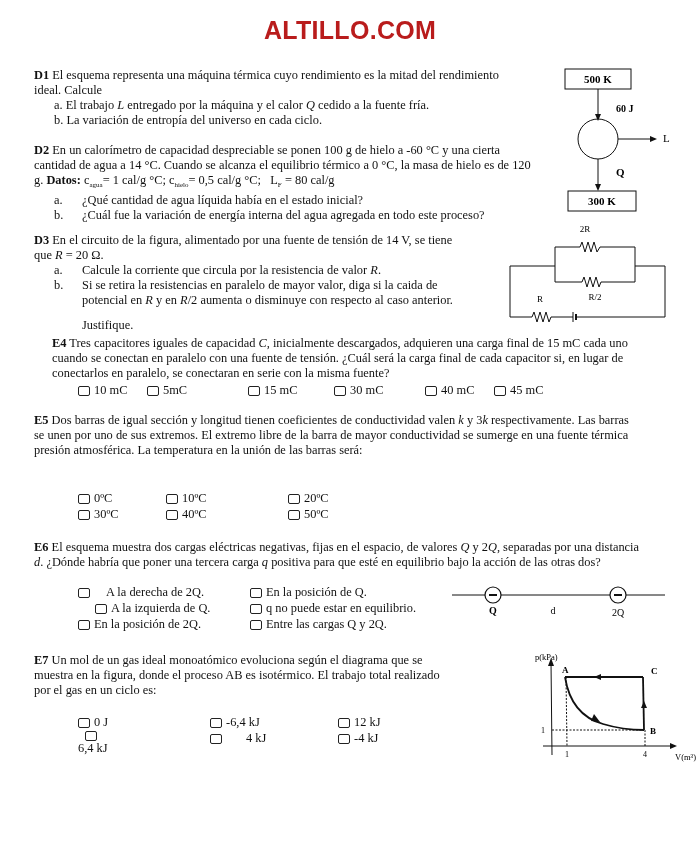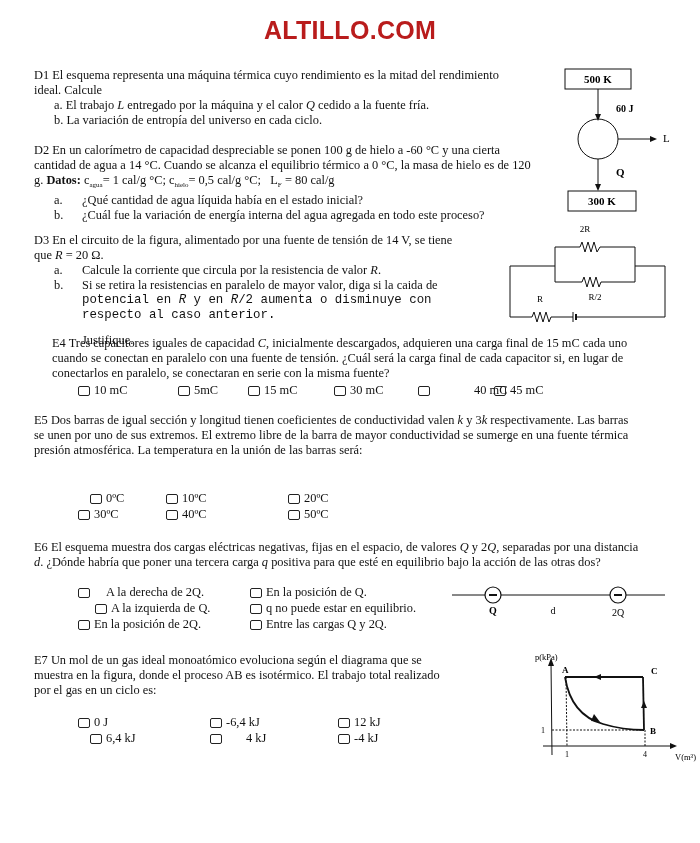--- a/index.html
+++ b/index.html
@@ -1,20 +1,20 @@
 <!DOCTYPE html>
 <html><head>
 <meta charset="utf-8">
 <style>
   html, body { margin: 0; padding: 0; background: #ffffff; }
   body { width: 700px; height: 843px; position: relative; overflow: hidden; color: #111; font-family: "Liberation Serif", serif; }
   .abs { position: absolute; }
   .site-title { left: 0; width: 700px; top: 16px; text-align: center; font-family: "Liberation Sans", sans-serif; font-weight: bold; font-size: 25px; letter-spacing: 0.3px; color: #b91c1c; }
   .q { font-size: 12.4px; line-height: 15px; }
-  .q .num { font-weight: normal; }
+  .q .num { font-weight: bold; }
   .q p { margin: 0; }
   .sub { padding-left: 20px; }
   .sub2 { padding-left: 20px; display: flex; }
   .sub2 .lbl { width: 28px; flex: none; }
   .opt { display: inline-flex; align-items: center; font-size: 12.4px; white-space: nowrap; }
   .box { display: inline-block; width: 10px; height: 8px; border: 1px solid #222; border-radius: 2px; margin-right: 4px; }
   i { font-style: italic; }
   sub.tiny { font-size: 7px; }
   svg text { font-family: "Liberation Serif", serif; }
 </style>
@@ -65,21 +65,21 @@
   <p><span class="num">D3</span> <span>En el circuito de la figura, alimentado por una fuente de tensión de 14 V, se tiene</span></p>
   <p><span>que </span><i>R</i><span> = 20 Ω.</span></p>
   <p class="sub2">
       <span class="lbl">a.</span>
       <span><span>Calcule la corriente que circula por la resistencia de valor </span><i>R</i><span>.</span></span>
     </p>
   <div class="sub2">
       <span class="lbl">b.</span>
     <span>
       <span style="display:block;">Si se retira la resistencias en paralelo de mayor valor, diga si la caida de</span>
-      <span style="display:block;font-family:Liberation Mono, monospace;"><span>potencial en </span><i>R</i><span> y en </span><i>R</i><span>/2 aumenta o disminuye con respecto al caso anterior.</span></span>
+      <span style="display:block;"><span>potencial en </span><i>R</i><span> y en </span><i>R</i><span>/2 aumenta o disminuye con respecto al caso anterior.</span></span>
       <span style="display:block;margin-top:10px;">Justifique.</span>
     </span>
   </div>
 </div>
 
 <svg class="abs" style="left:500px; top:218px;" width="175" height="110">
   <text x="85" y="14" text-anchor="middle" font-size="9">2R</text>
   <polyline points="55,29 80,29 82,24 85,34 88,24 91,34 94,24 97,34 100,29 135,29 135,48" fill="none" stroke="#111" stroke-width="1"></polyline>
   <polyline points="55,29 55,64 82,64 84,59 87,69 90,59 93,69 96,59 99,69 101,64 135,64 135,48" fill="none" stroke="#111" stroke-width="1"></polyline>
   <text x="95" y="82" text-anchor="middle" font-size="9">R/2</text>
@@ -93,49 +93,49 @@
 <div class="abs q" style="left:24px; top:336px; width:660px;margin-left:28px;">
   <p><span class="num">E4</span> <span>Tres capacitores iguales de capacidad </span><i>C</i><span>, inicialmente descargados, adquieren una carga final de 15 mC cada uno</span></p>
   <p>cuando se conectan en paralelo con una fuente de tensión. ¿Cuál será la carga final de cada capacitor si, en lugar de</p>
   <p>conectarlos en paralelo, se conectaran en serie con la misma fuente?</p>
 </div>
 <div class="abs" style="left:78px; top:383px;">
   <span class="opt abs" style="left:0;">
       <span class="box"></span>
       <span>10 mC</span>
     </span>
-  <span class="opt abs" style="left:100px;">
+  <span class="opt abs" style="left:69px;">
       <span class="box"></span>
       <span>5mC</span>
     </span>
   <span class="opt abs" style="left:170px;">
       <span class="box"></span>
       <span>15 mC</span>
     </span>
   <span class="opt abs" style="left:256px;">
       <span class="box"></span>
       <span>30 mC</span>
     </span>
-  <span class="opt abs" style="left:340px;gap:40px;">
+  <span class="opt abs" style="left:347px;">
       <span class="box"></span>
       <span>40 mC</span>
     </span>
   <span class="opt abs" style="left:416px;">
       <span class="box"></span>
       <span>45 mC</span>
     </span>
 </div>
 
 <div class="abs q" style="left:34px; top:413px; width:660px;">
   <p><span class="num">E5</span> <span>Dos barras de igual sección y longitud tienen coeficientes de conductividad valen </span><i>k</i><span> y 3</span><i>k</i><span>  respectivamente. Las barras</span></p>
   <p>se unen por uno de sus extremos. El extremo libre de la barra de mayor conductividad se sumerge en una fuente térmica</p>
   <p>presión atmosférica. La temperatura en la unión de las barras será:</p>
 </div>
 <div class="abs" style="left:78px; top:491px;">
-  <span class="opt abs" style="left:12px; top:0;">
+  <span class="opt abs" style="left:0; top:0;">
       <span class="box"></span>
       <span>0ºC</span>
     </span>
   <span class="opt abs" style="left:88px; top:0;">
       <span class="box"></span>
       <span>10ºC</span>
     </span>
   <span class="opt abs" style="left:210px; top:0;align-items:center;">
       <span class="box"></span>
       <span>20ºC</span>
@@ -208,21 +208,21 @@
       <span>0 J</span>
     </span>
   <span class="opt abs" style="left:132px; top:0;">
       <span class="box"></span>
       <span>-6,4 kJ</span>
     </span>
   <span class="opt abs" style="left:260px; top:0;">
       <span class="box"></span>
       <span>12 kJ</span>
     </span>
-  <span class="opt abs" style="left:12px; top:16px;">
+  <span class="opt abs" style="left:0; top:16px;flex-direction:column;">
       <span class="box"></span>
       <span>6,4 kJ</span>
     </span>
   <span class="opt abs" style="left:132px; top:16px;gap:20px;">
       <span class="box"></span>
       <span>4 kJ</span>
     </span>
   <span class="opt abs" style="left:260px; top:16px;">
       <span class="box"></span>
       <span>-4 kJ</span>

